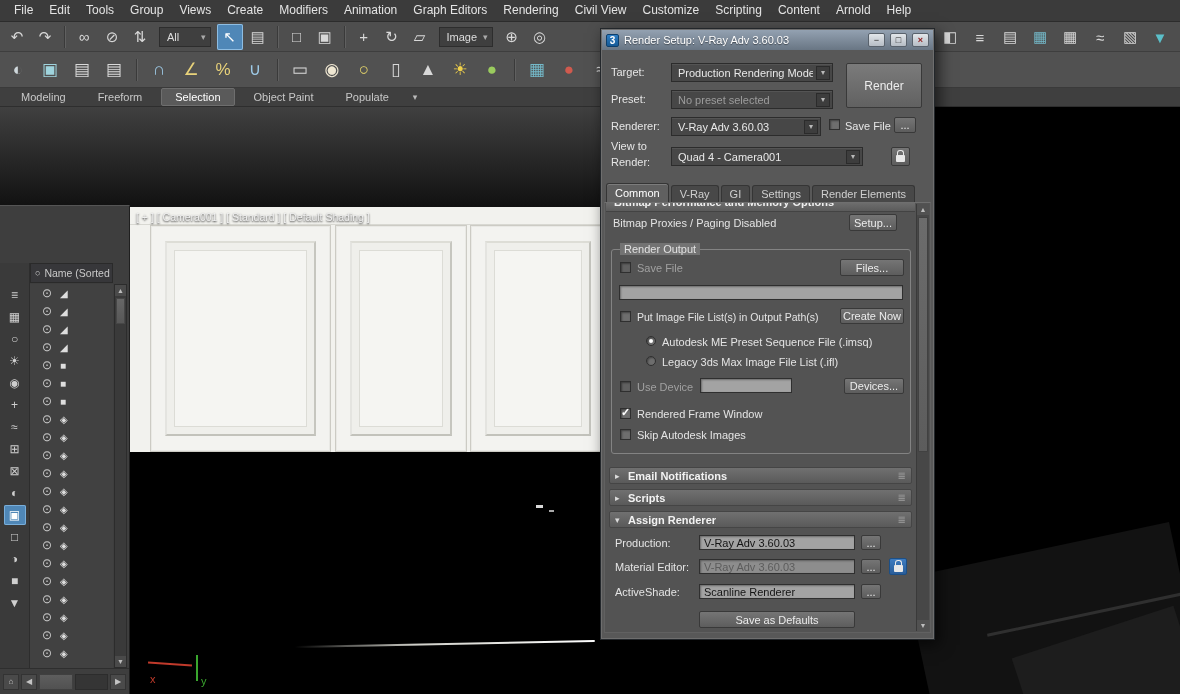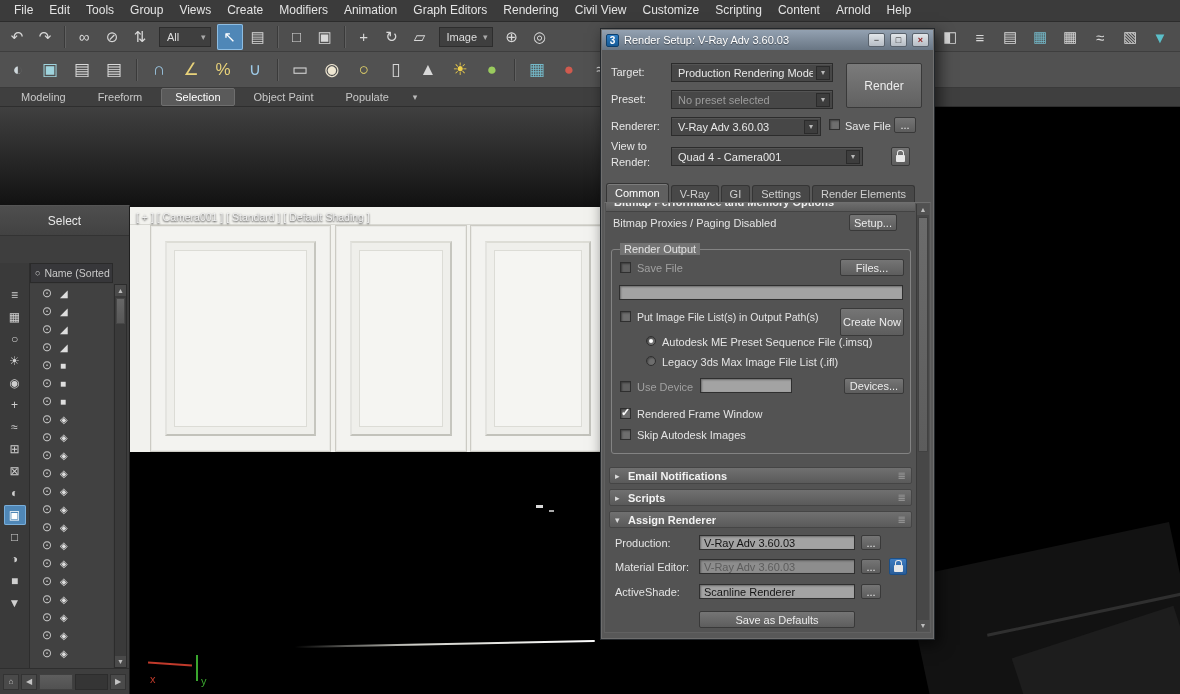--- a/index.html
+++ b/index.html
@@ -293,21 +293,20 @@
     <div class="vp-speck s1"></div>
     <div class="vp-speck s2"></div>
     <div class="vp-label">[ + ] [ Camera001 ] [ Standard ] [ Default Shading ]</div>
     <div class="axis-x-line"></div>
     <div class="axis-x-label">x</div>
     <div class="axis-y-line"></div>
     <div class="axis-y-label">y</div>
   </div>
 
   <div class="explorer">
-    <div class="xp-title">Select</div>
     <div class="xp-colhdr">
       <span class="dotico">○</span>
       <span>Name (Sorted Ascending)</span>
     </div>
     <div class="xp-strip" id="xp-strip">
         <div class="xp-tool">≡</div>
         <div class="xp-tool">▦</div>
         <div class="xp-tool">○</div>
         <div class="xp-tool">☀</div>
         <div class="xp-tool">◉</div>
@@ -480,21 +479,21 @@
       <div class="btn" style="position:absolute;right:33px;top:11px;width:48px;height:17px">Setup...</div>
 
       <div class="grp">
         <span class="grp-legend">Render Output</span>
         <span class="cb dis" style="position:absolute;left:8px;top:12px"></span>
         <span class="c-label muted" style="left:25px;top:12px">Save File</span>
         <div class="btn" style="position:absolute;right:6px;top:9px;width:64px;height:17px">Files...</div>
         <div class="field" style="position:absolute;left:7px;right:7px;top:35px;height:15px"></div>
         <span class="cb" style="position:absolute;left:8px;top:61px"></span>
         <span class="c-label" style="left:25px;top:61px;font-size:10.5px">Put Image File List(s) in Output Path(s)</span>
-        <div class="btn" style="position:absolute;right:6px;top:58px;width:64px;height:28px">Create Now</div>
+        <div class="btn" style="position:absolute;right:6px;top:58px;width:64px;height:16px">Create Now</div>
         <span class="rb sel" style="position:absolute;left:34px;top:86px"></span>
         <span class="c-label" style="left:50px;top:86px">Autodesk ME Preset Sequence File (.imsq)</span>
         <span class="rb" style="position:absolute;left:34px;top:106px"></span>
         <span class="c-label" style="left:50px;top:106px">Legacy 3ds Max Image File List (.ifl)</span>
         <span class="cb dis" style="position:absolute;left:8px;top:131px"></span>
         <span class="c-label muted" style="left:25px;top:131px">Use Device</span>
         <div class="field" style="position:absolute;left:88px;top:128px;width:92px;height:15px"></div>
         <div class="btn" style="position:absolute;right:6px;top:128px;width:60px;height:16px">Devices...</div>
         <span class="cb checked" style="position:absolute;left:8px;top:158px"></span>
         <span class="c-label" style="left:25px;top:158px">Rendered Frame Window</span>

